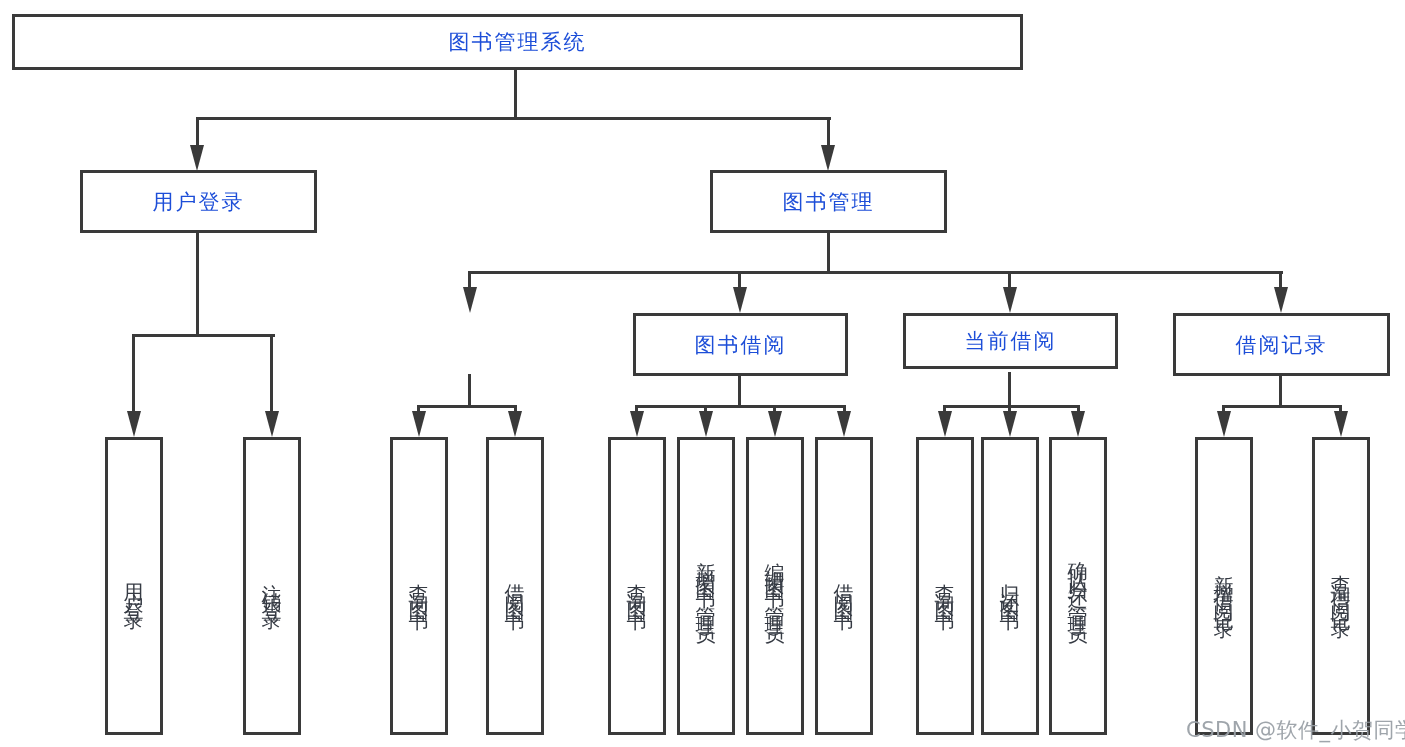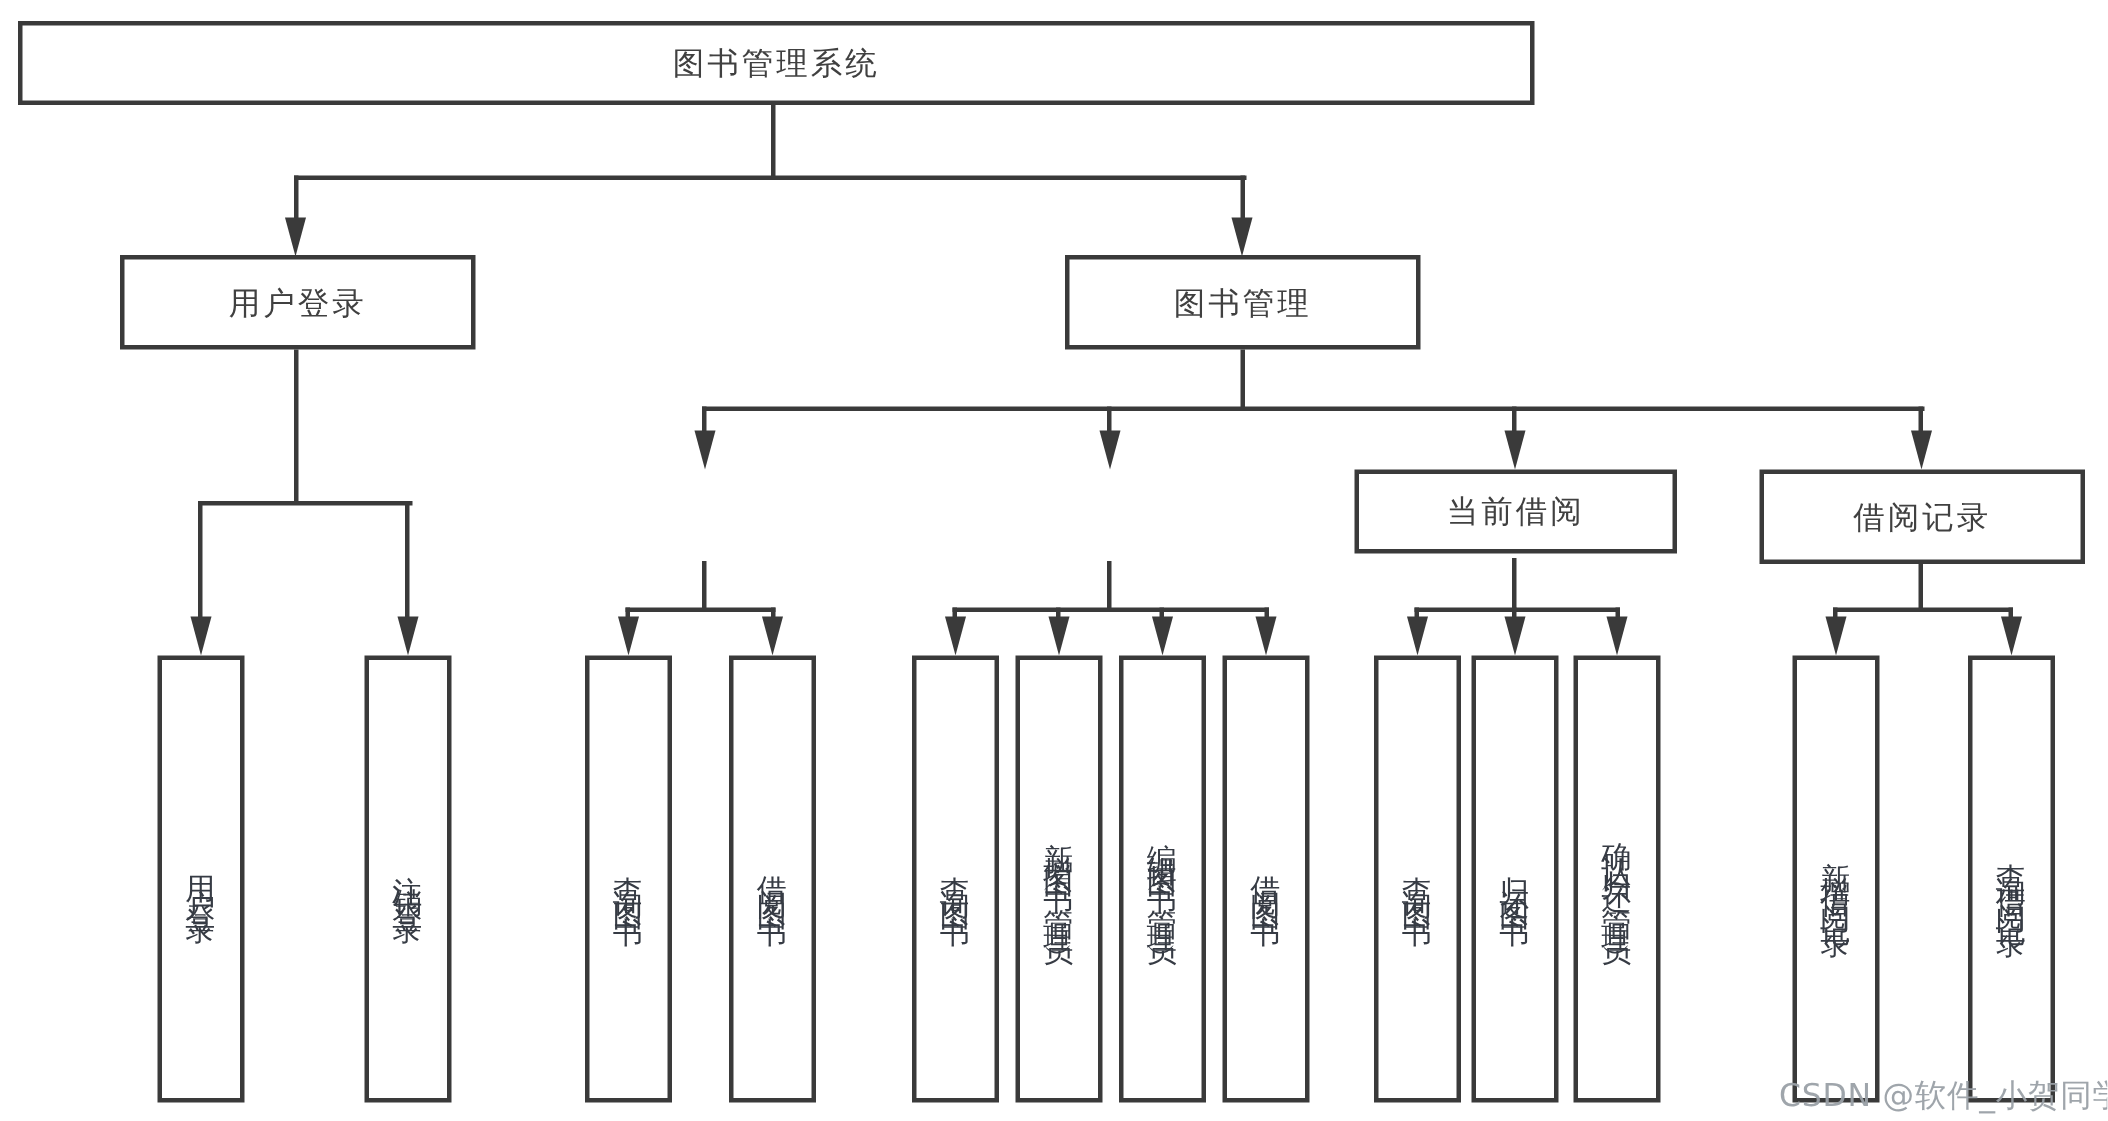--- a/index.html
+++ b/index.html
@@ -9,21 +9,21 @@
     background:#ffffff;
     font-family:"DejaVu Sans","Liberation Sans",sans-serif;
     overflow:hidden;
   }
   .hbox{
     position:absolute;
     box-sizing:border-box;
     border:3px solid #3a3a3a;
     background:#ffffff;
     display:flex;align-items:center;justify-content:center;
-    color:#404040;
+    color:#1d4ed8;
     font-size:21px;
     letter-spacing:2px;
     z-index:2;
   }
   .vbox{
     position:absolute;
     box-sizing:border-box;
     border:3px solid #3a3a3a;
     background:#ffffff;
     width:58px;top:437px;height:298px;
@@ -95,20 +95,23 @@
   <div class="line" style="left:468px;top:271px;width:815px;height:3px"></div>
   <div class="line" style="left:468px;top:271px;width:3px;height:20px"></div>
   <div class="arrow" style="left:463px;top:287px"></div>
   <div class="line" style="left:738px;top:271px;width:3px;height:20px"></div>
   <div class="arrow" style="left:733px;top:287px"></div>
   <div class="line" style="left:1008px;top:271px;width:3px;height:20px"></div>
   <div class="arrow" style="left:1003px;top:287px"></div>
   <div class="line" style="left:1279px;top:271px;width:3px;height:20px"></div>
   <div class="arrow" style="left:1274px;top:287px"></div>
 
+  <div class="hbox" style="left:633px;top:313px;width:215px;height:63px">
+    <span>图书借阅</span>
+  </div>
   <div class="hbox" style="left:903px;top:313px;width:215px;height:56px">
     <span>当前借阅</span>
   </div>
   <div class="hbox" style="left:1173px;top:313px;width:217px;height:63px">
     <span>借阅记录</span>
   </div>
 
   <div class="line" style="left:468px;top:374px;width:3px;height:34px"></div>
   <div class="line" style="left:417px;top:405px;width:100px;height:3px"></div>
   <div class="line" style="left:417px;top:405px;width:3px;height:8px"></div>

